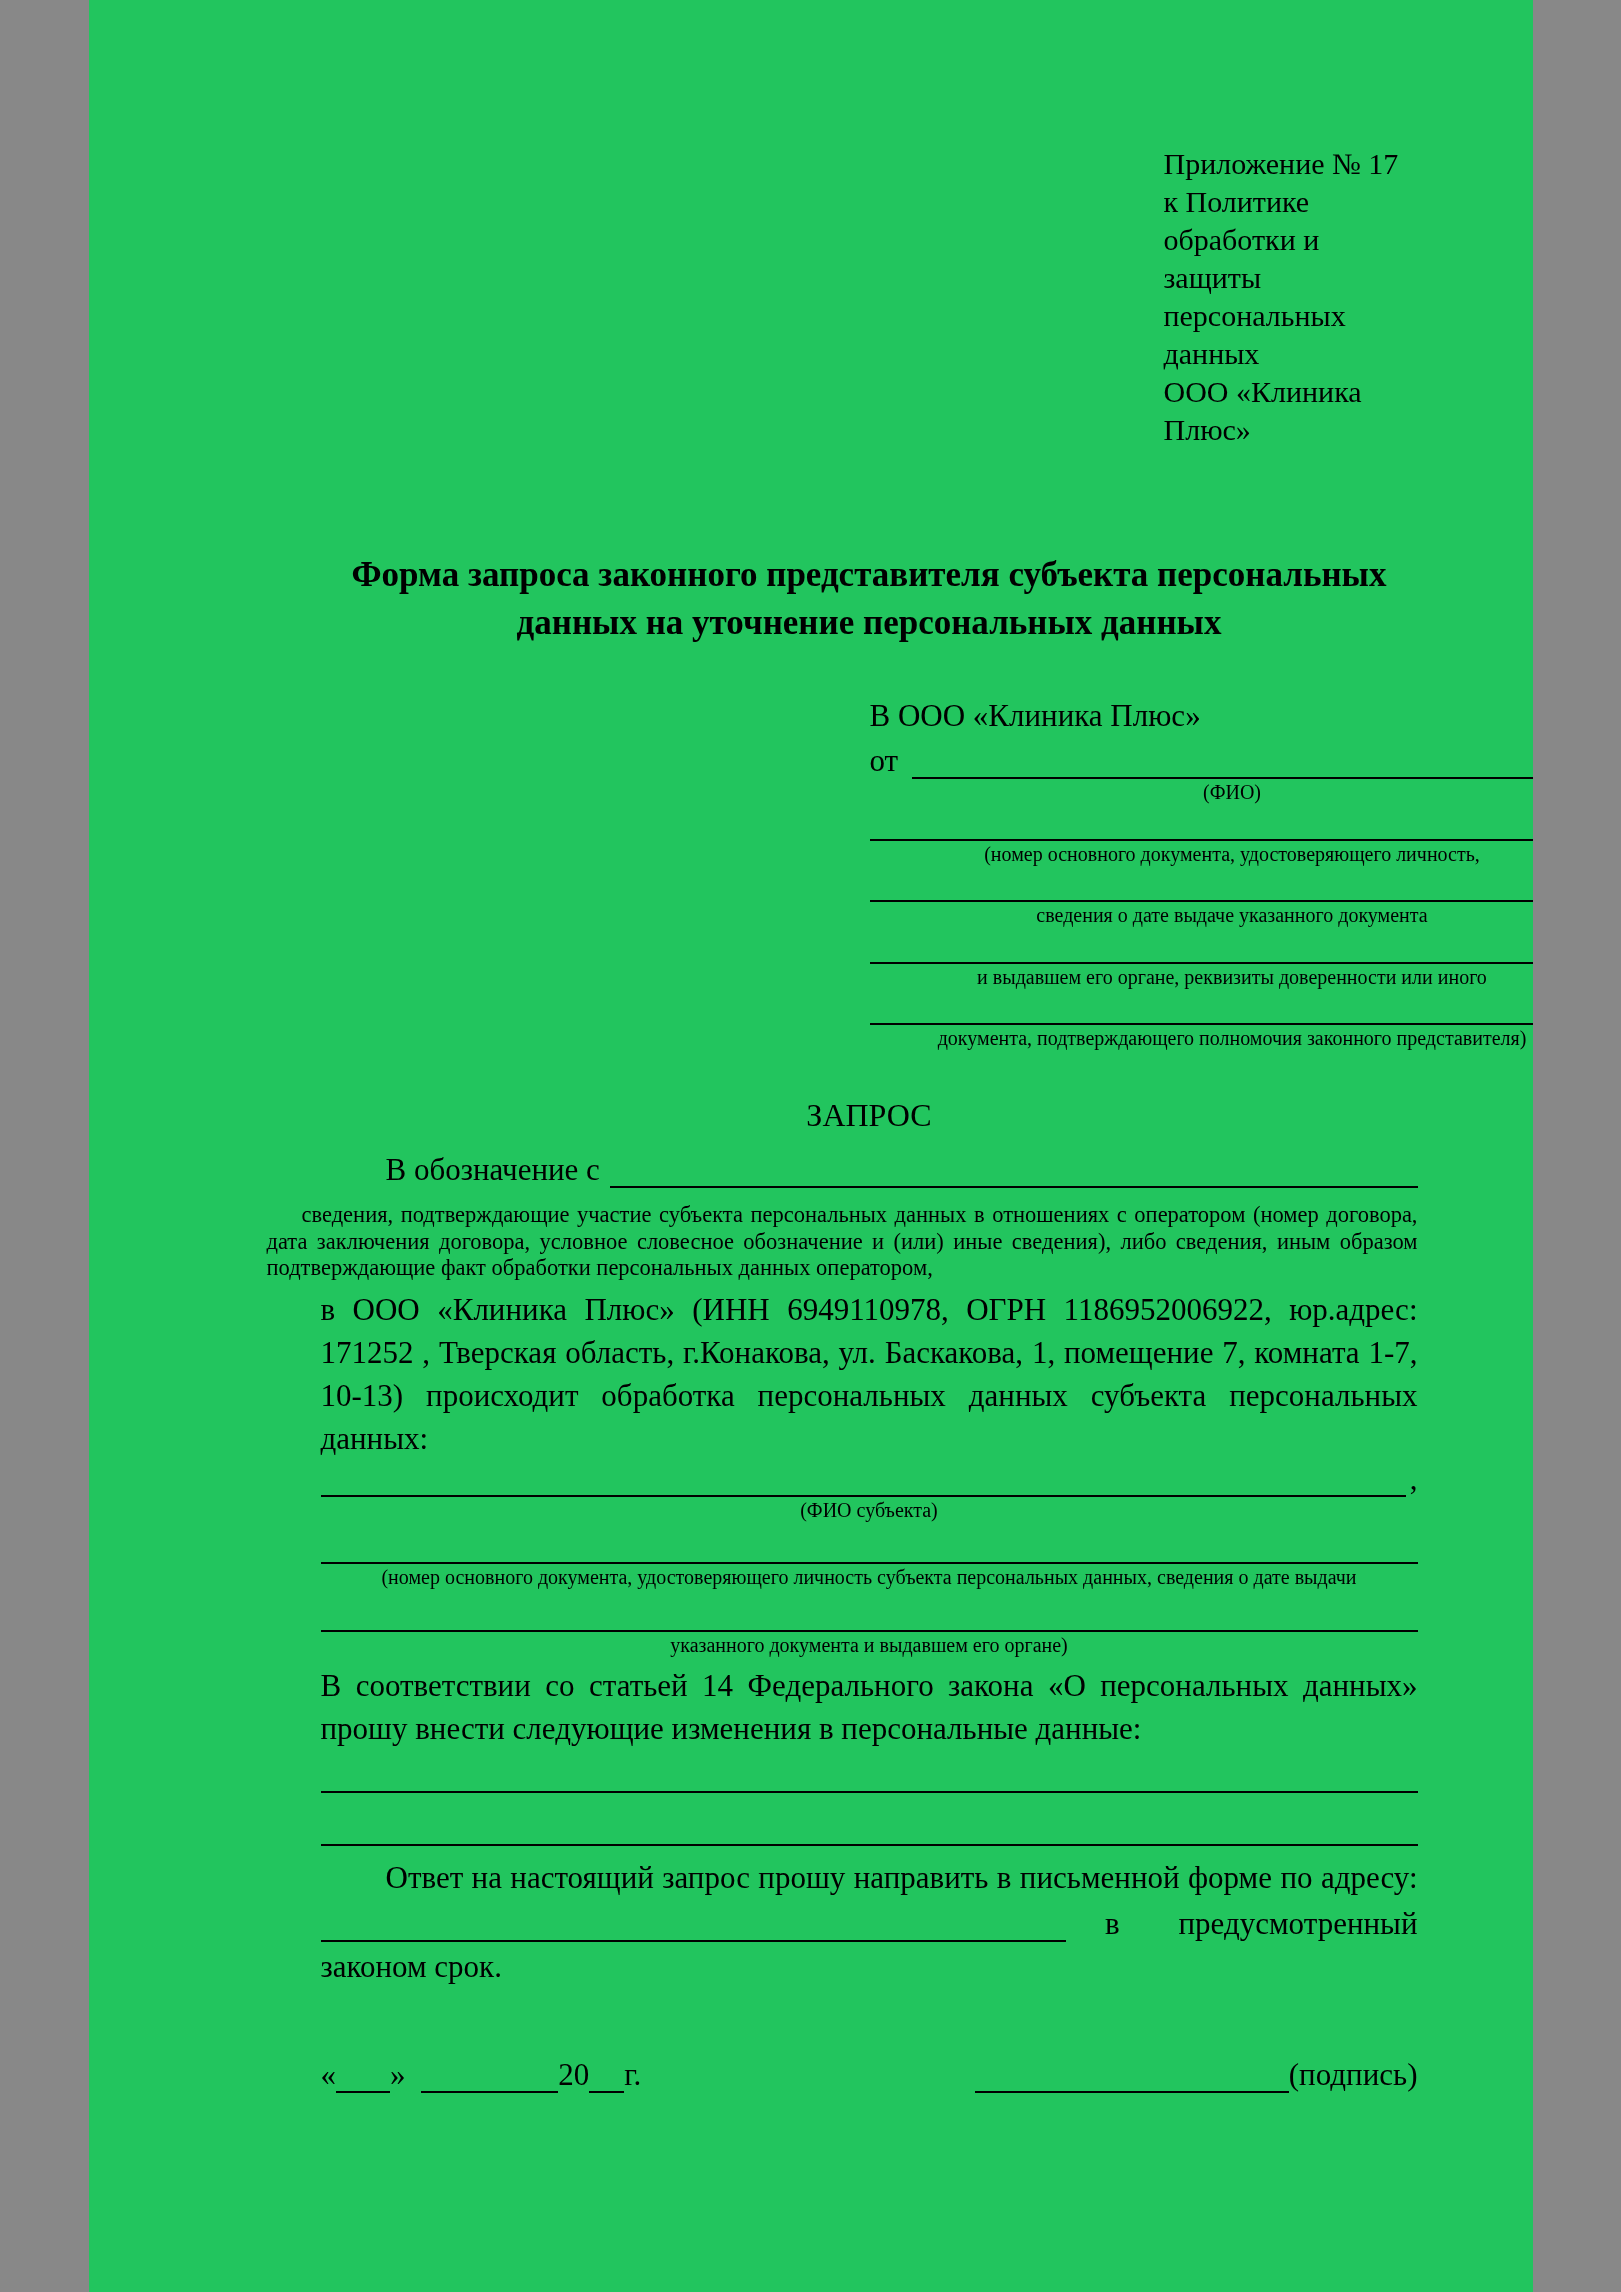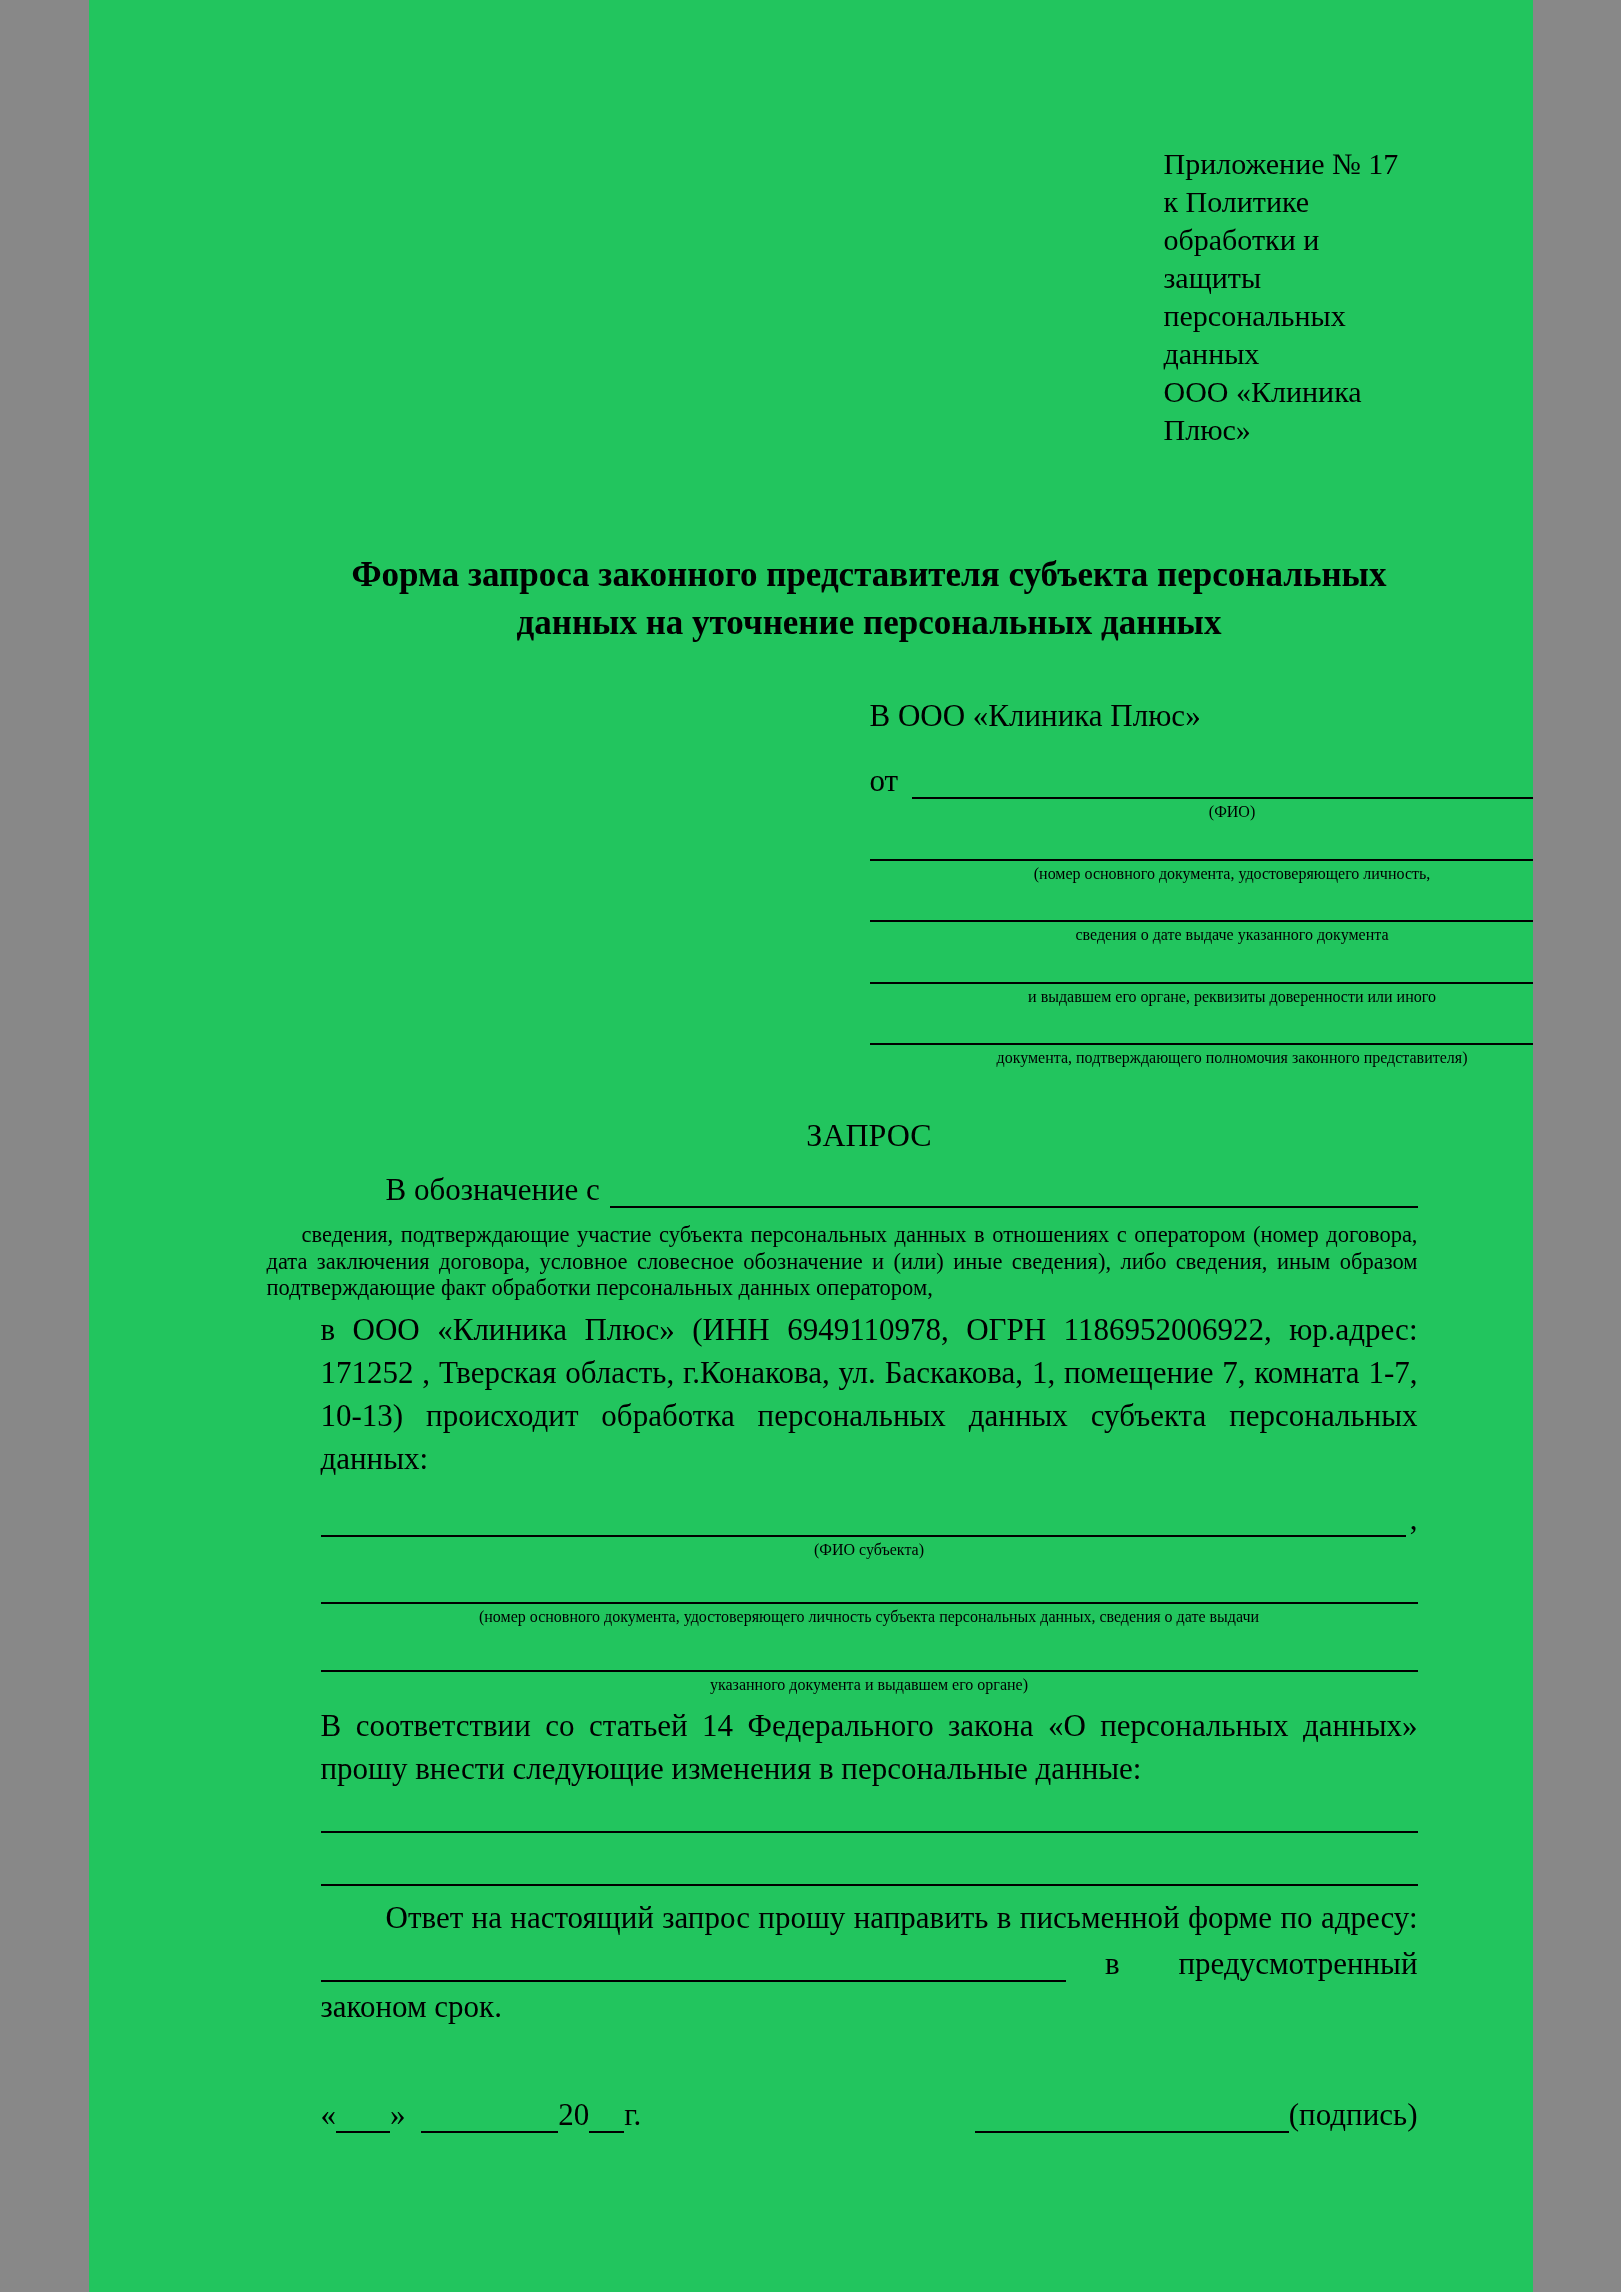--- a/index.html
+++ b/index.html
@@ -41,37 +41,36 @@
   .to-block {
     margin-top: 29px;
     margin-left: 549px;
     width: 725px;
     font-size: 31px;
   }
   .to-org { line-height: 45px; margin-top: 46px; }
   .flex-row {
     display: flex;
     align-items: flex-end;
-    margin-top: 20px;
   }
   .from-row { height: 41px; }
   .from-row .from-label { padding-right: 13.7px; }
   .fill-line {
     flex: 1 1 auto;
     border-bottom: 2.9px solid #000;
   }
   .fline {
     border-bottom: 2.9px solid #000;
   }
   .h34 { height: 33px; }
   .h40 { height: 39px; }
   .h42 { height: 41px; }
   .h52 { height: 51px; }
   .caption {
-    font-size: 16px;
+    font-size: 20px;
     line-height: 26.5px;
     text-align: center;
   }
   
   .zapros {
     margin-top: 43px;
     text-align: center;
     font-size: 32px;
     line-height: 41px;
   }

